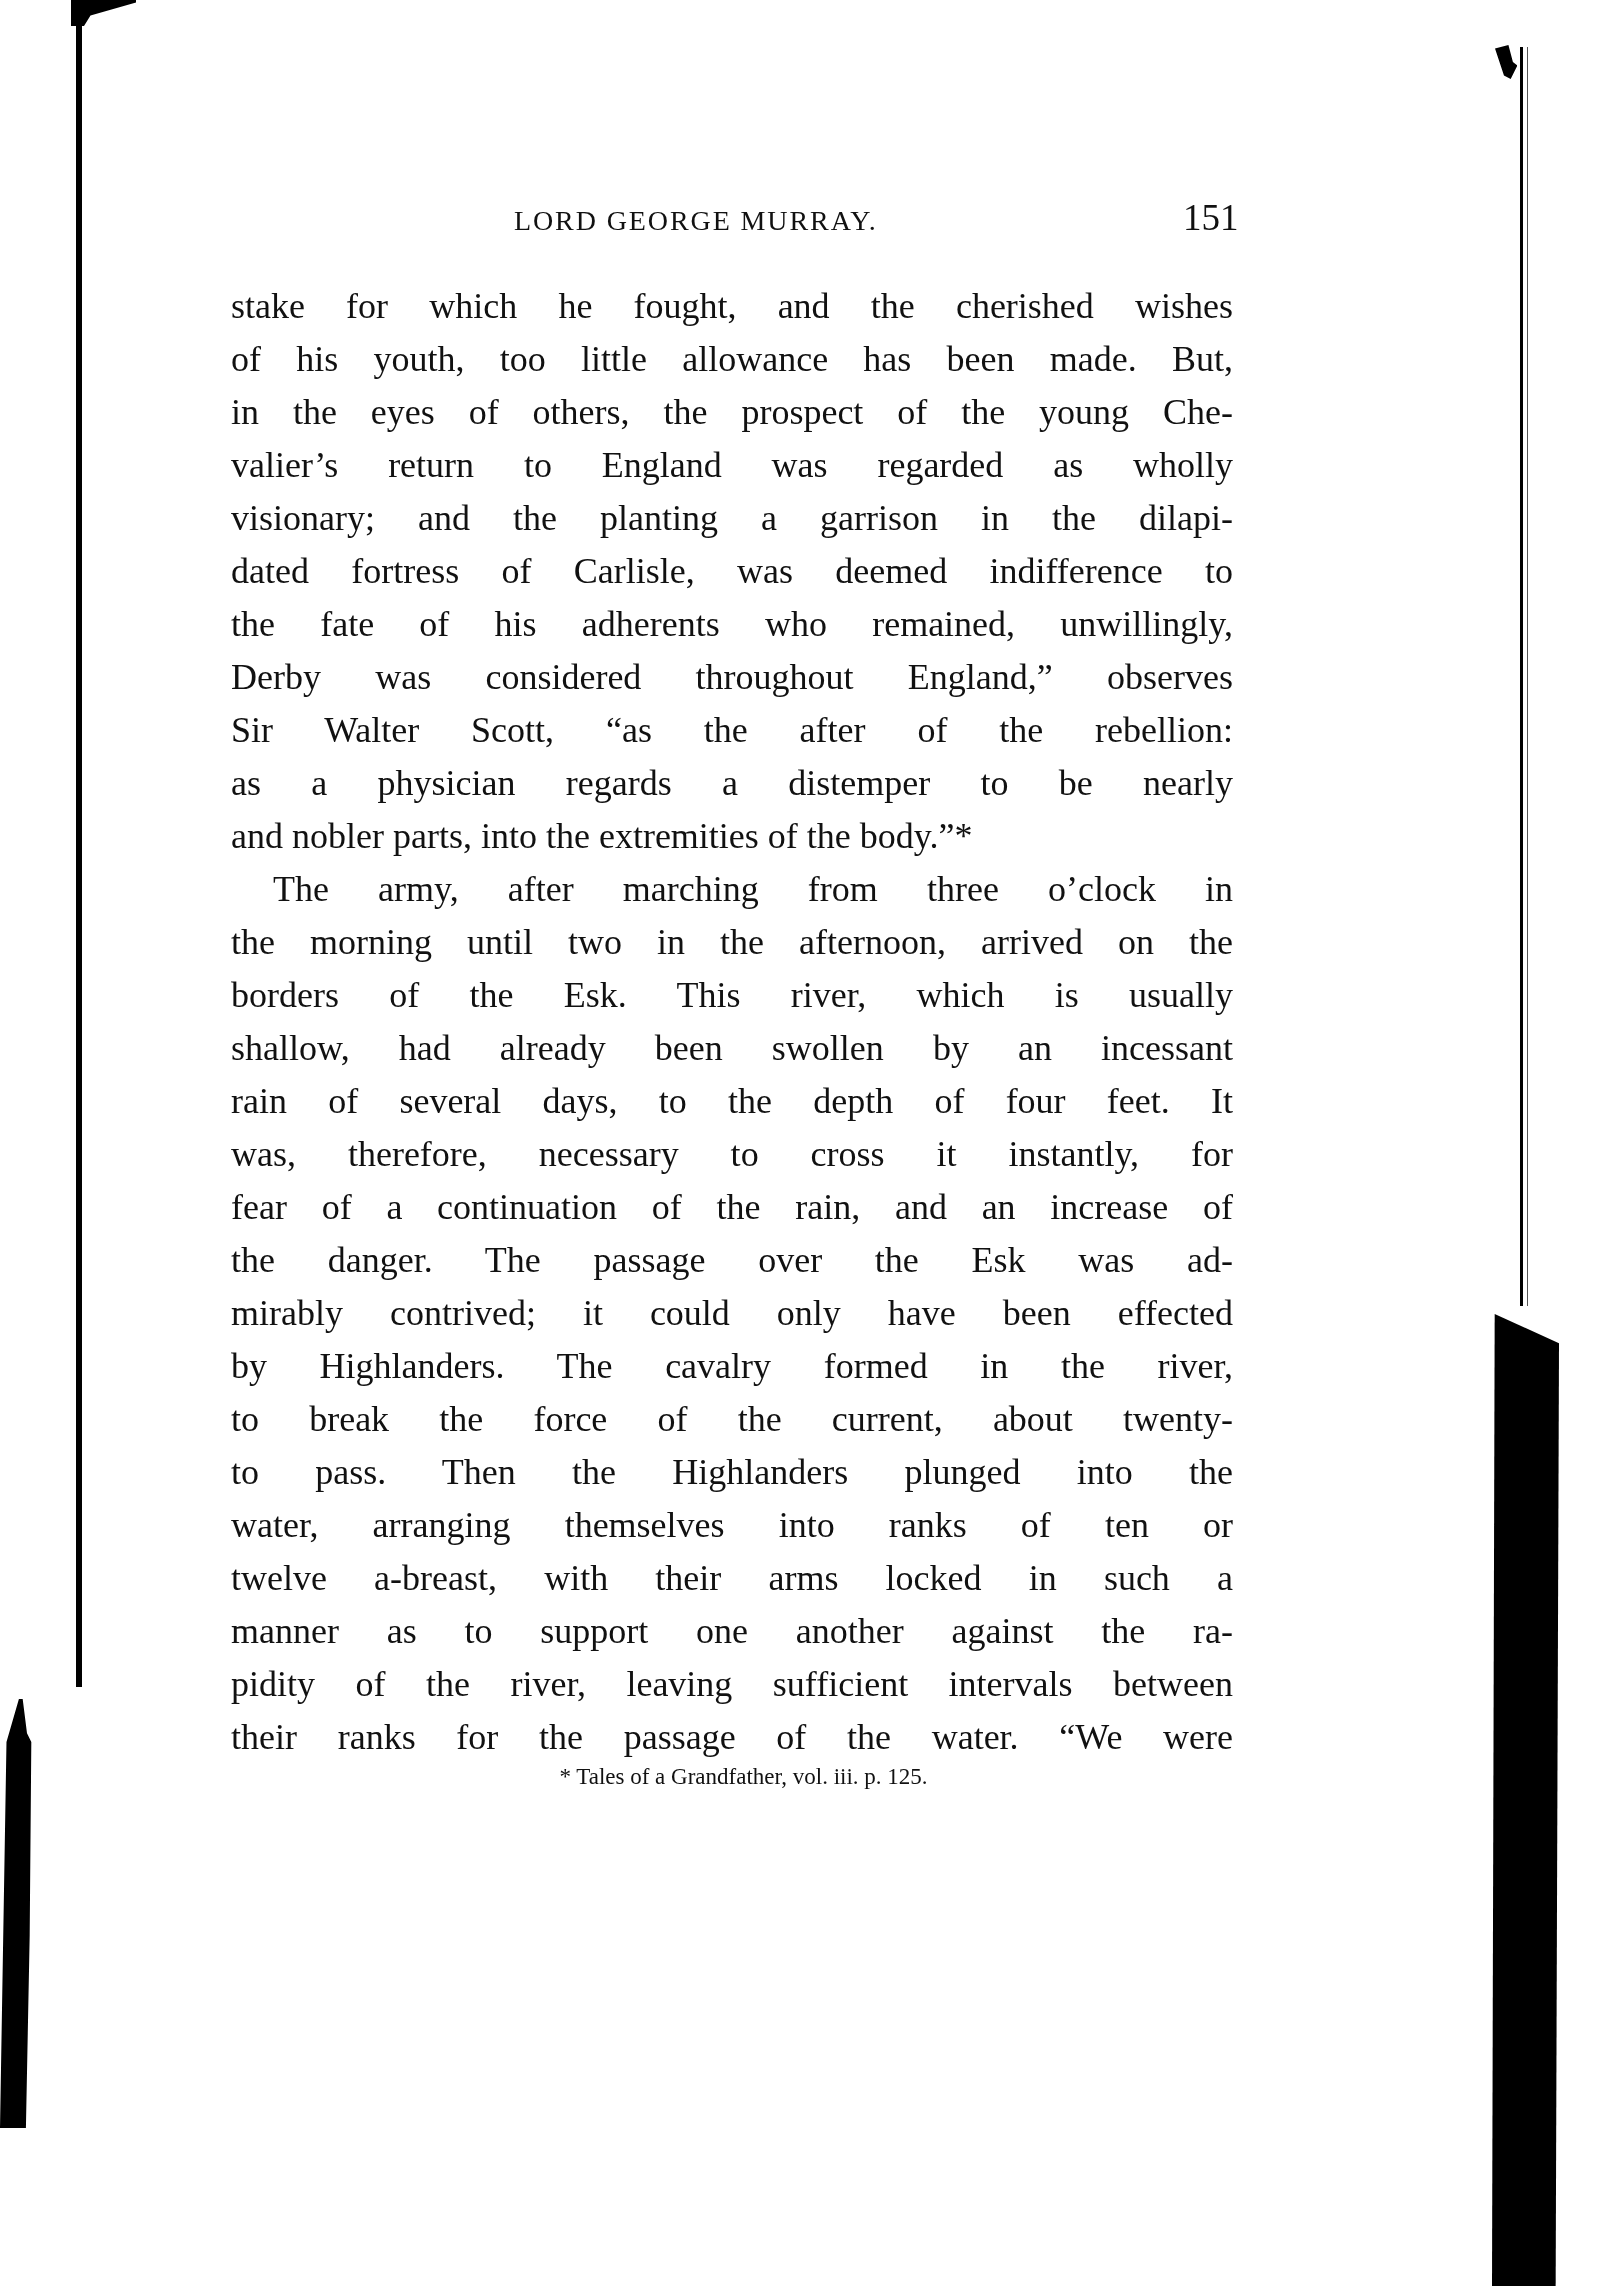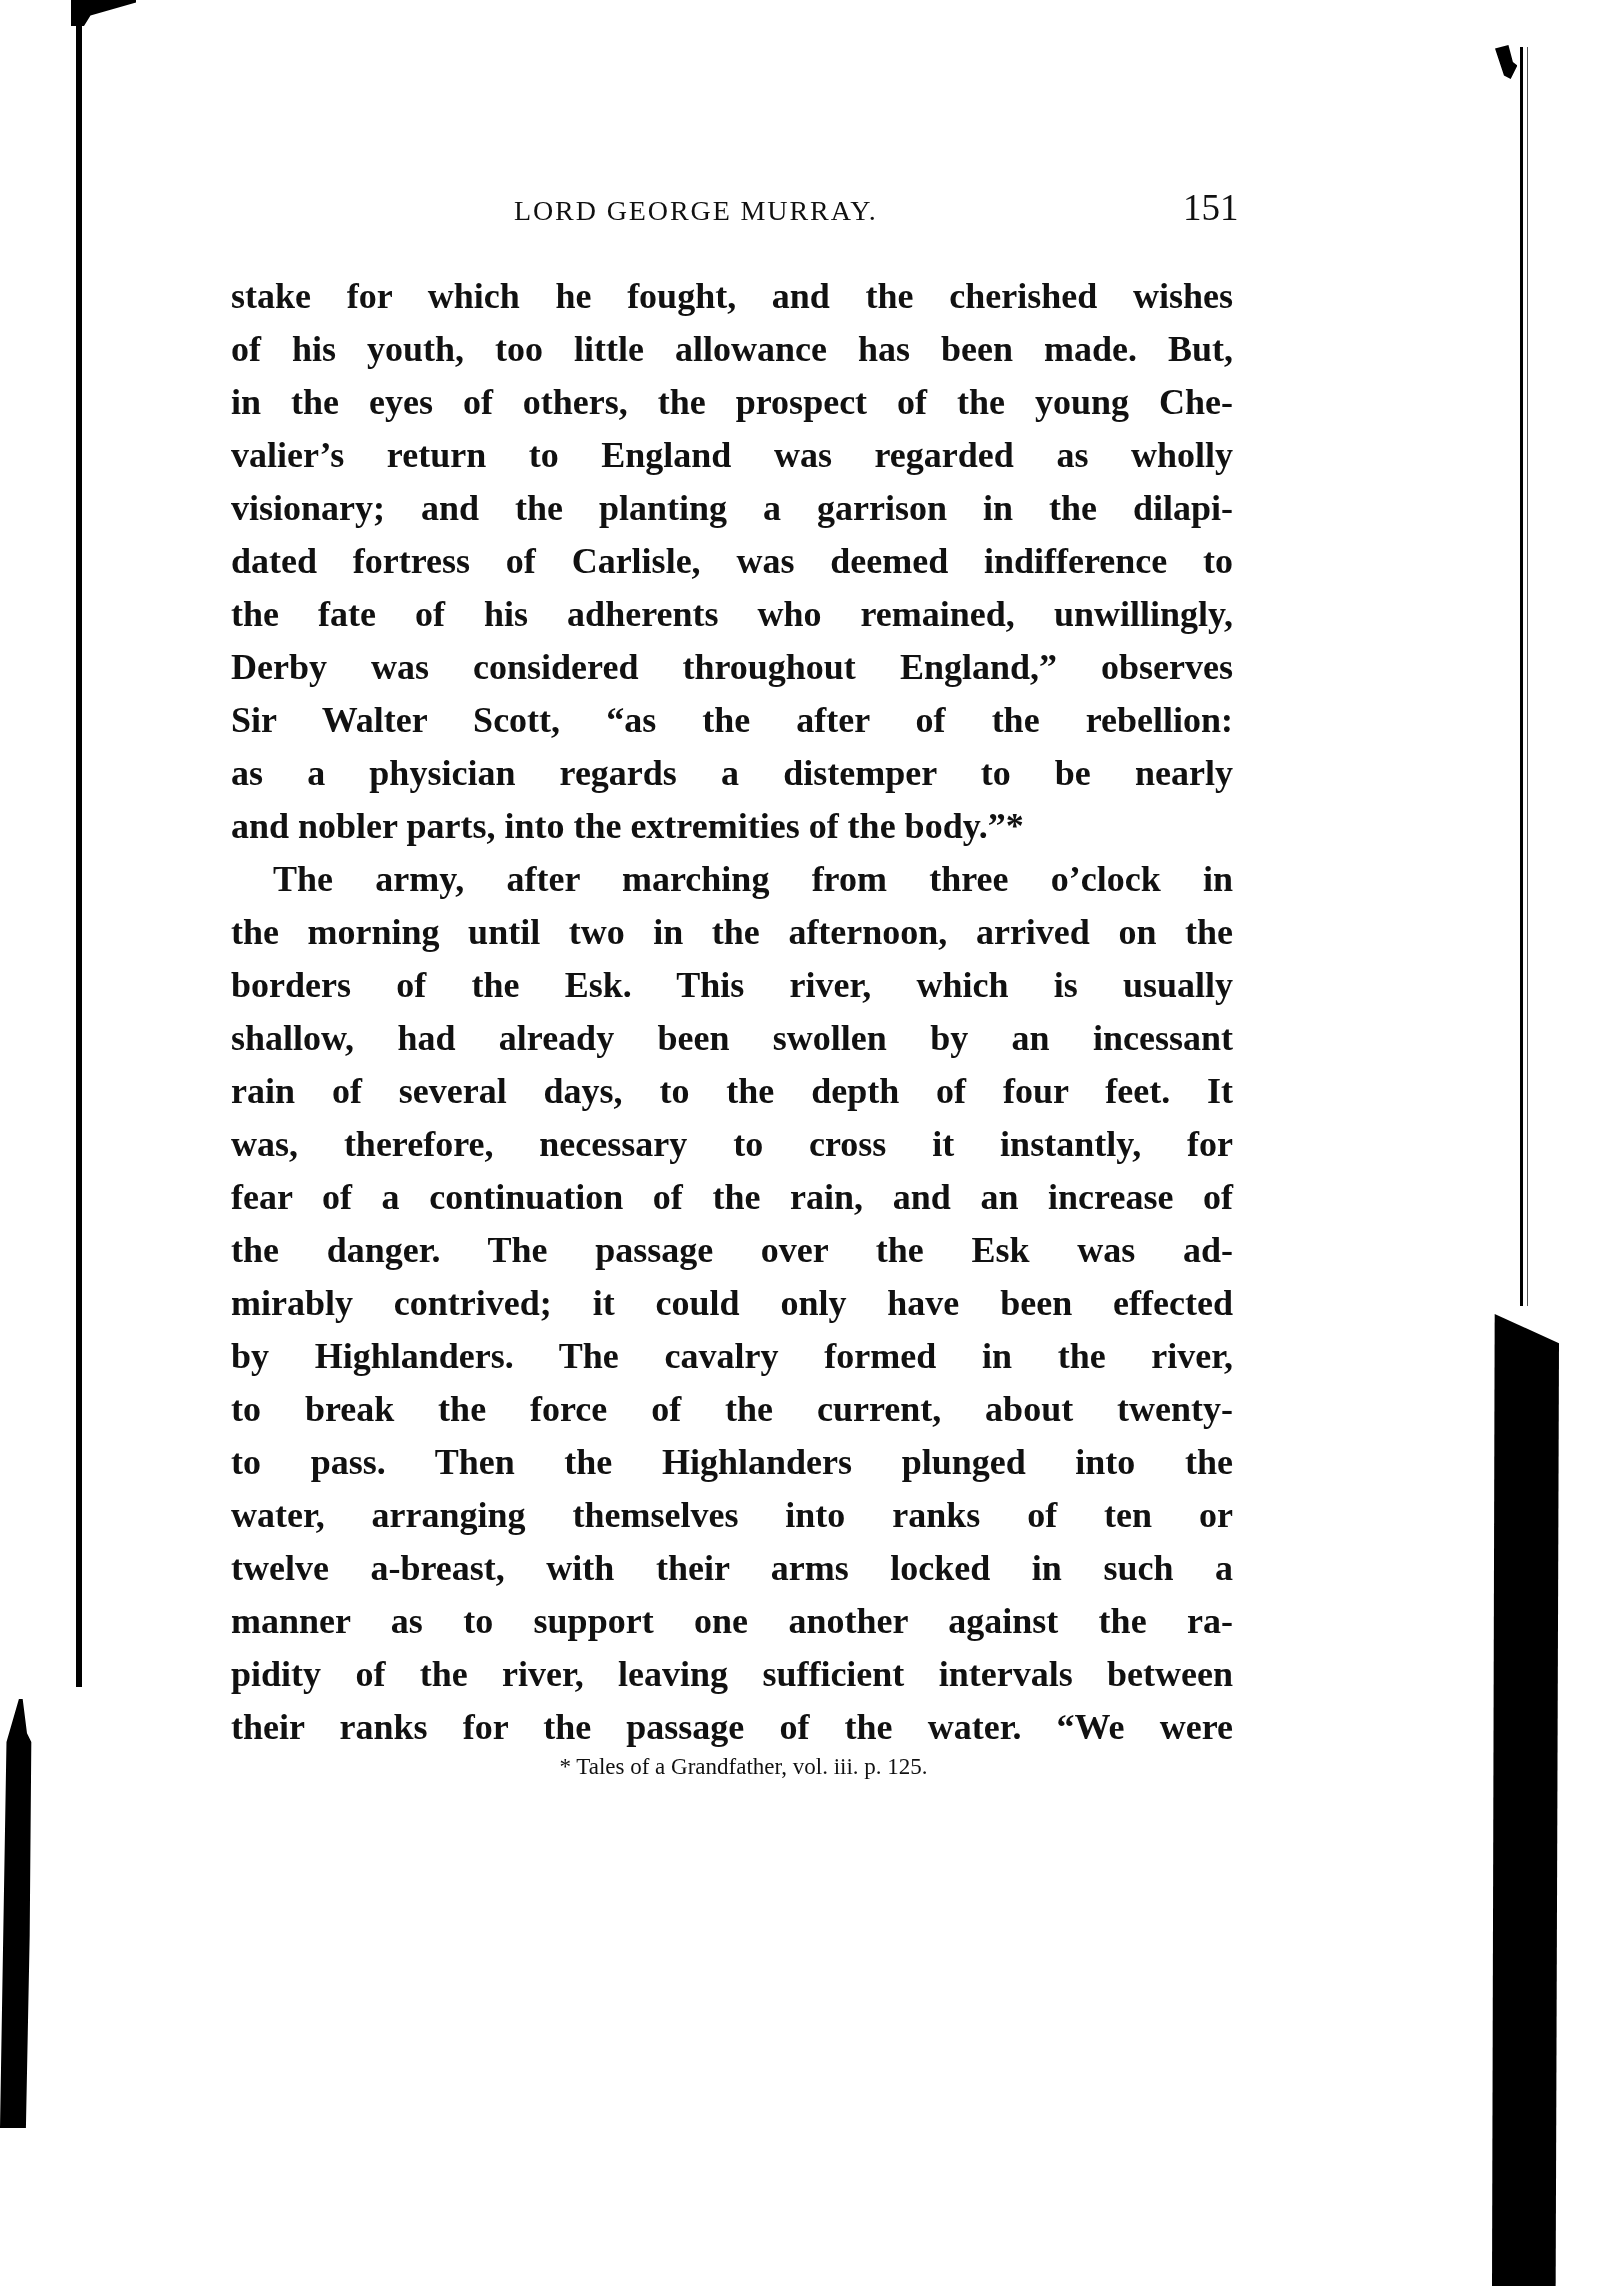--- a/index.html
+++ b/index.html
@@ -74,21 +74,21 @@
       top: 1314px;
       width: 67px;
       height: 972px;
       background: #000;
       clip-path: polygon(4% 0, 100% 3%, 95% 100%, 0 100%);
     }
 
     .page {
       position: absolute;
       left: 231px;
-      top: 186px;
+      top: 196px;
       width: 1002px;
     }
     .running-head {
       display: flex;
       justify-content: space-between;
       align-items: baseline;
       height: 56px;
       margin-bottom: 28px;
     }
     .running-head .title {
@@ -97,21 +97,20 @@
       margin-left: 283px;
     }
     .running-head .folio {
       font-size: 37px;
       margin-right: -5.6px;
     }
     .body-text {
       font-size: 36px;
       line-height: 53px;
       text-align: justify;
-      font-weight: bold;
     }
     .line {
       display: block;
       text-align: justify;
       text-align-last: justify;
       white-space: nowrap;
       height: 53px;
     }
     .line.last {
       text-align-last: left;

